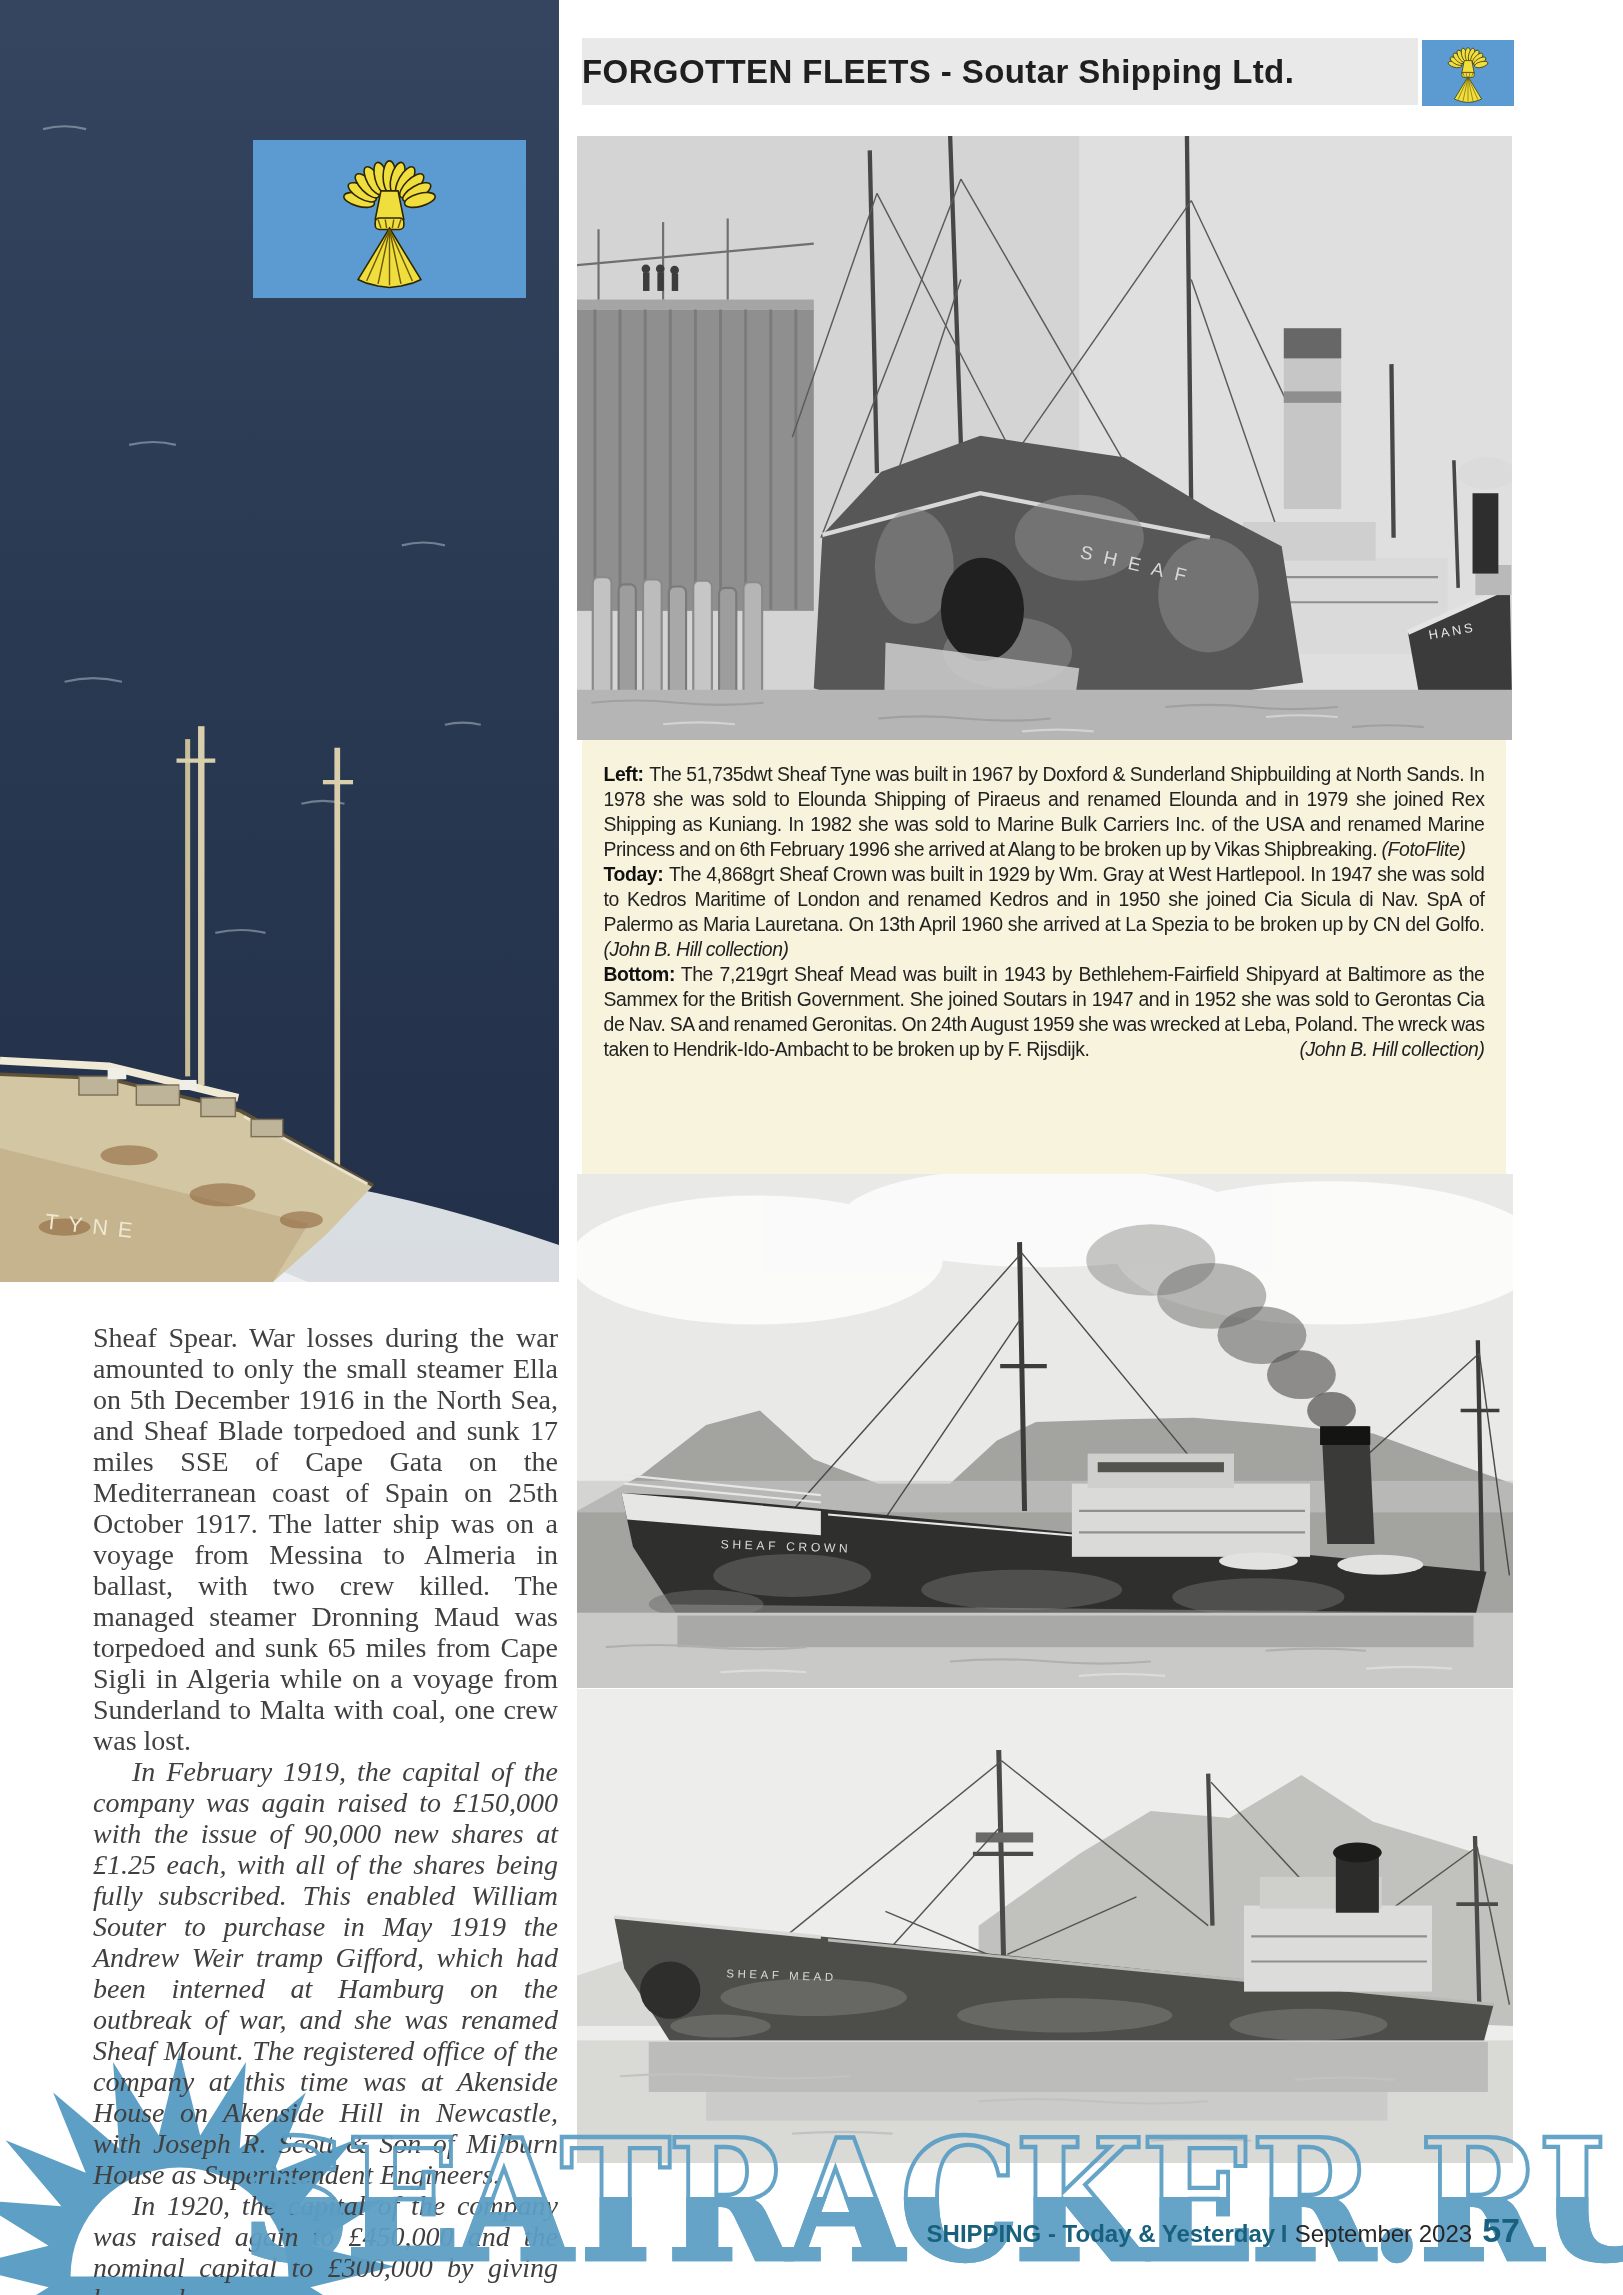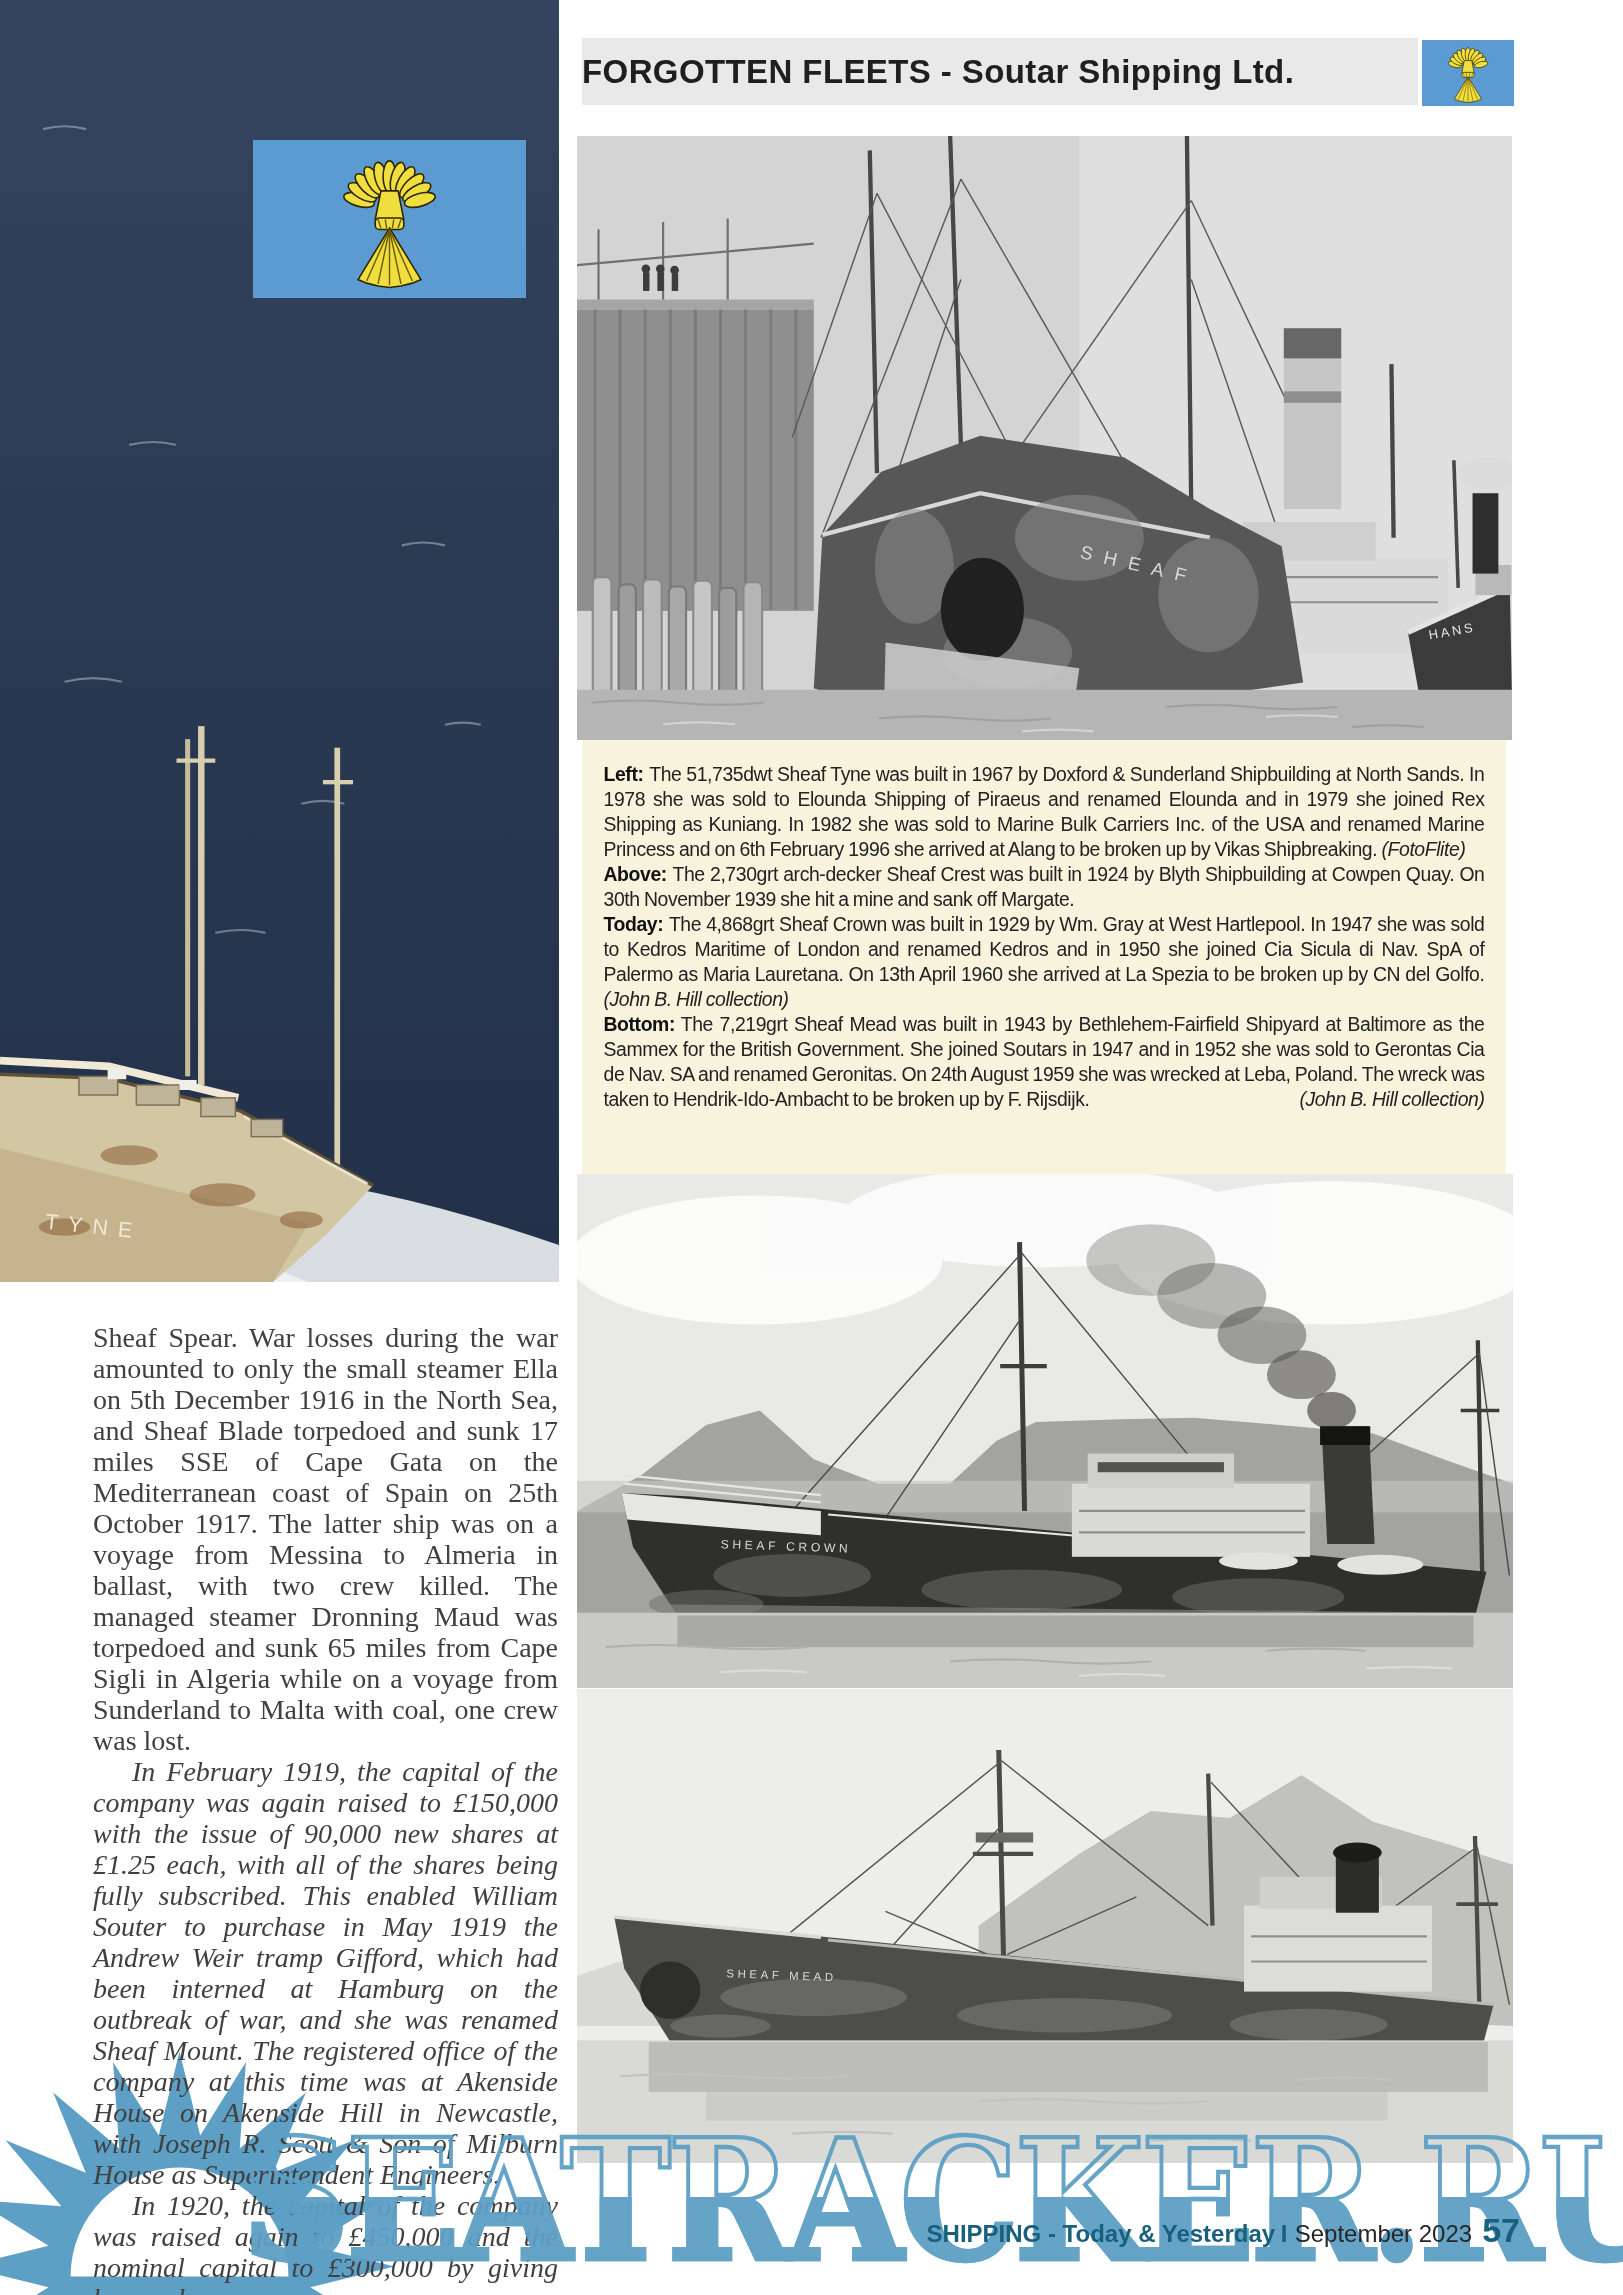--- a/index.html
+++ b/index.html
@@ -264,21 +264,20 @@
       <g stroke="#d2d2d2" stroke-width="3" fill="none">
         <path d="M120,820 q50,-5 100,0"></path>
           <path d="M620,830 q50,-5 100,0"></path>
           <path d="M960,810 q50,-5 100,0"></path>
       </g>
     </svg>
   </div>
 
   <section class="caption">
     <p><strong>Left:</strong><span>The 51,735dwt Sheaf Tyne was built in 1967 by Doxford &amp; Sunderland Shipbuilding at North Sands. In 1978 she was sold to Elounda Shipping of Piraeus and renamed Elounda and in 1979 she joined Rex Shipping as Kuniang. In 1982 she was sold to Marine Bulk Carriers Inc. of the USA and renamed Marine Princess and on 6th February 1996 she arrived at Alang to be broken up by Vikas Shipbreaking. </span><em>(FotoFlite)</em></p>
-    <p><strong>Above:</strong><span>The 2,730grt arch-decker Sheaf Crest was built in 1924 by Blyth Shipbuilding at Cowpen Quay. On 30th November 1939 she hit a mine and sank off Margate.</span><em></em></p>
     <p><strong>Today:</strong><span>The 4,868grt Sheaf Crown was built in 1929 by Wm. Gray at West Hartlepool. In 1947 she was sold to Kedros Maritime of London and renamed Kedros and in 1950 she joined Cia Sicula di Nav. SpA of Palermo as Maria Lauretana. On 13th April 1960 she arrived at La Spezia to be broken up by CN del Golfo.</span><em>(John B. Hill collection)</em></p>
     <p><strong>Bottom:</strong><span>The 7,219grt Sheaf Mead was built in 1943 by Bethlehem-Fairfield Shipyard at Baltimore as the Sammex for the British Government. She joined Soutars in 1947 and in 1952 she was sold to Gerontas Cia de Nav. SA and renamed Geronitas. On 24th August 1959 she was wrecked at Leba, Poland. The wreck was taken to Hendrik-Ido-Ambacht to be broken up by F. Rijsdijk.</span><em class="credit-right">(John B. Hill collection)</em></p>
   </section>
 
   <div class="photo photo-middle">
     <svg viewBox="0 0 1305 717" preserveAspectRatio="none">
       <rect width="1305" height="717" fill="#e9e9e7"></rect>
       <g fill="#ffffff" opacity=".8">
         <ellipse cx="250" cy="120" rx="260" ry="90"></ellipse>
           <ellipse cx="1050" cy="110" rx="300" ry="100"></ellipse>

